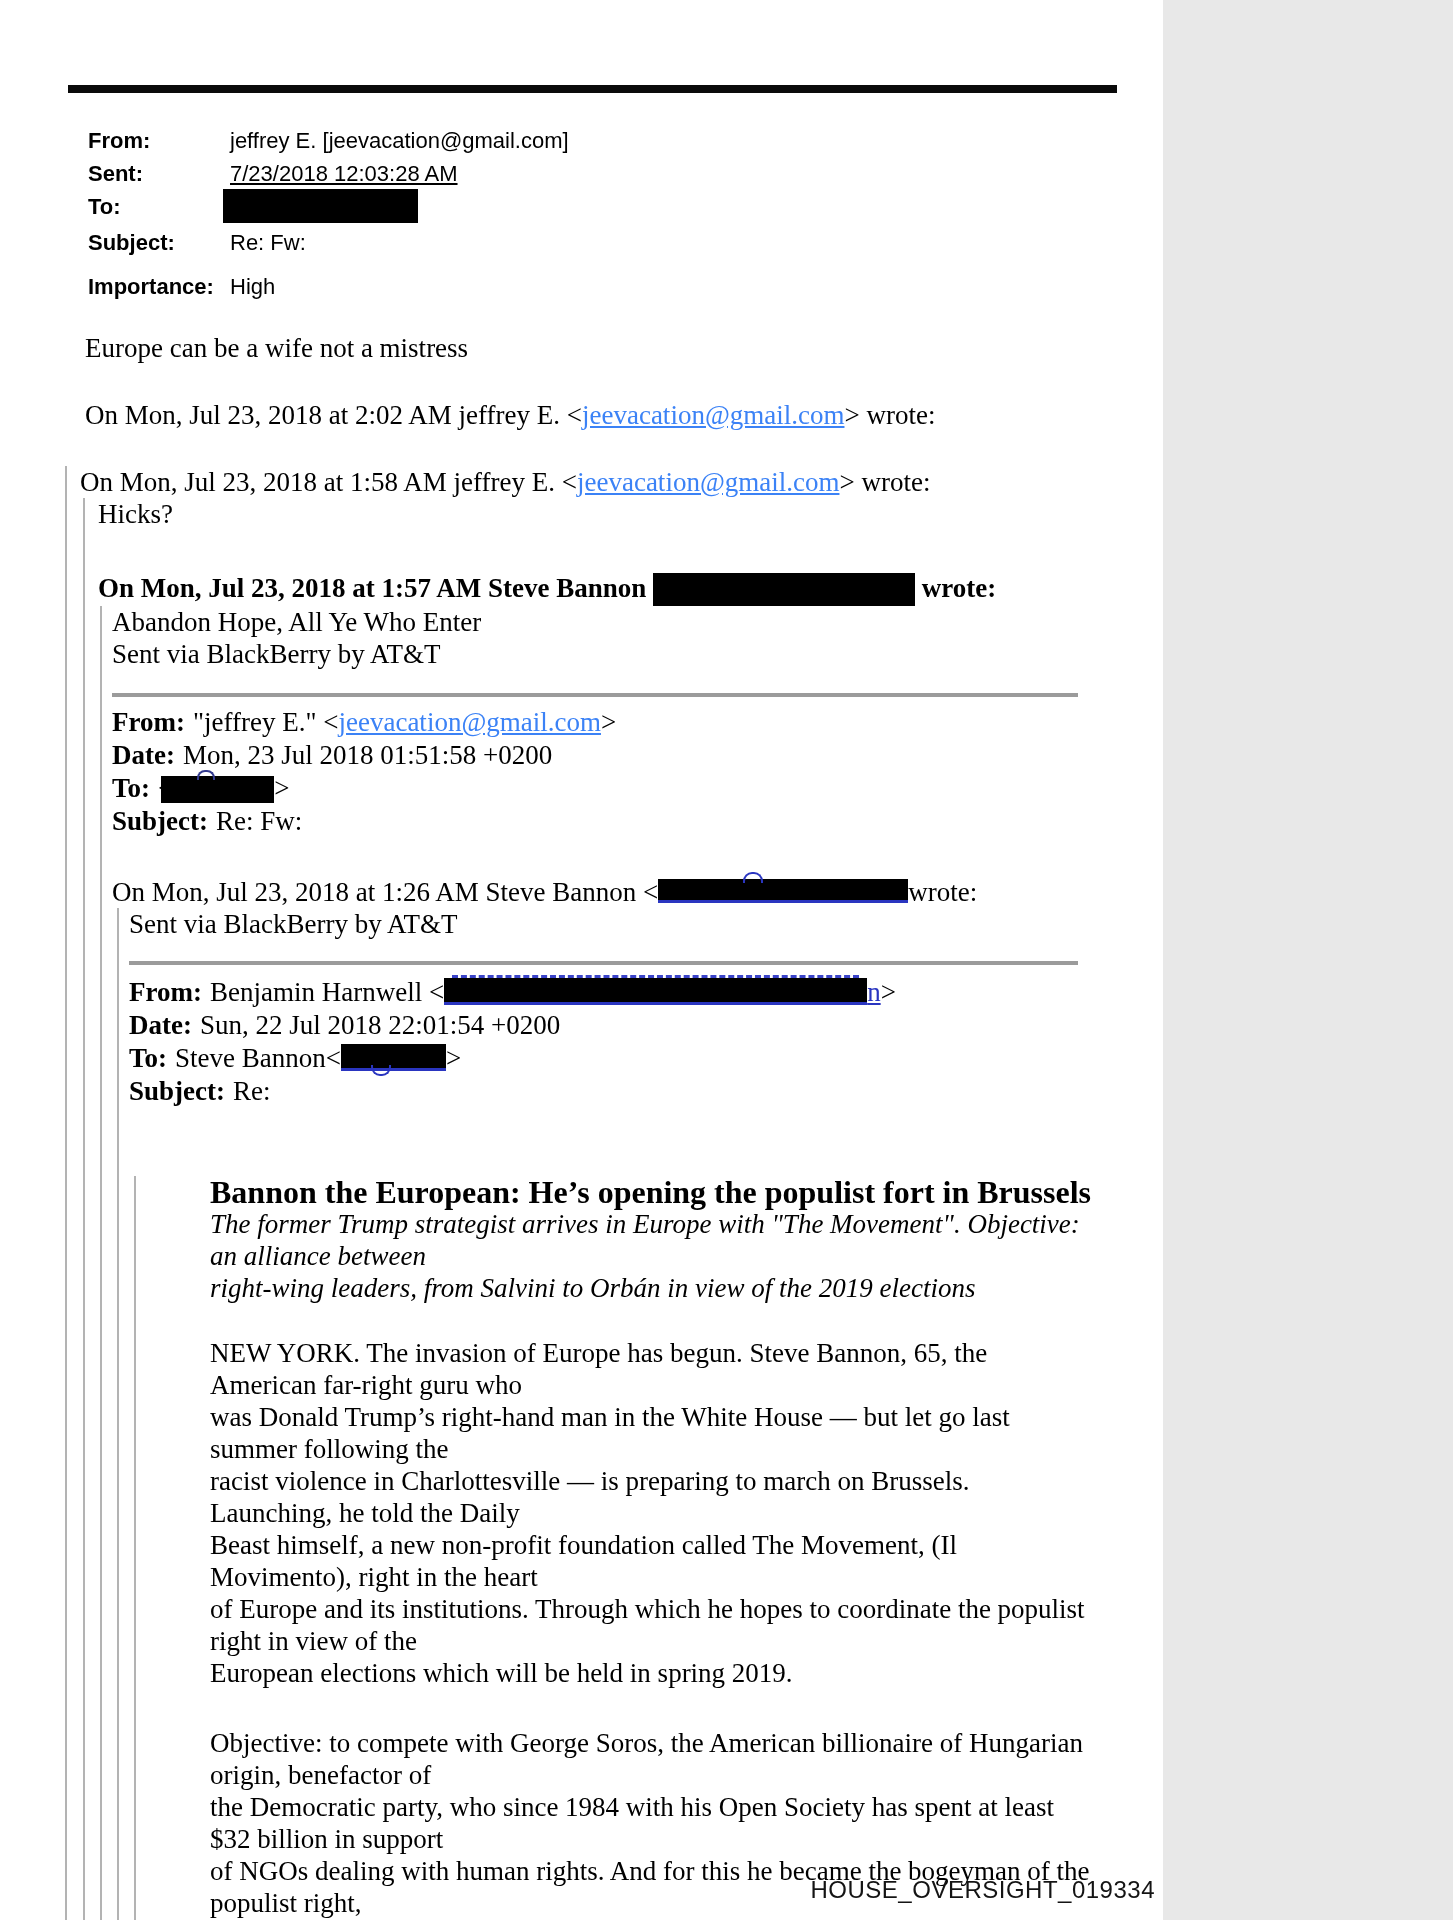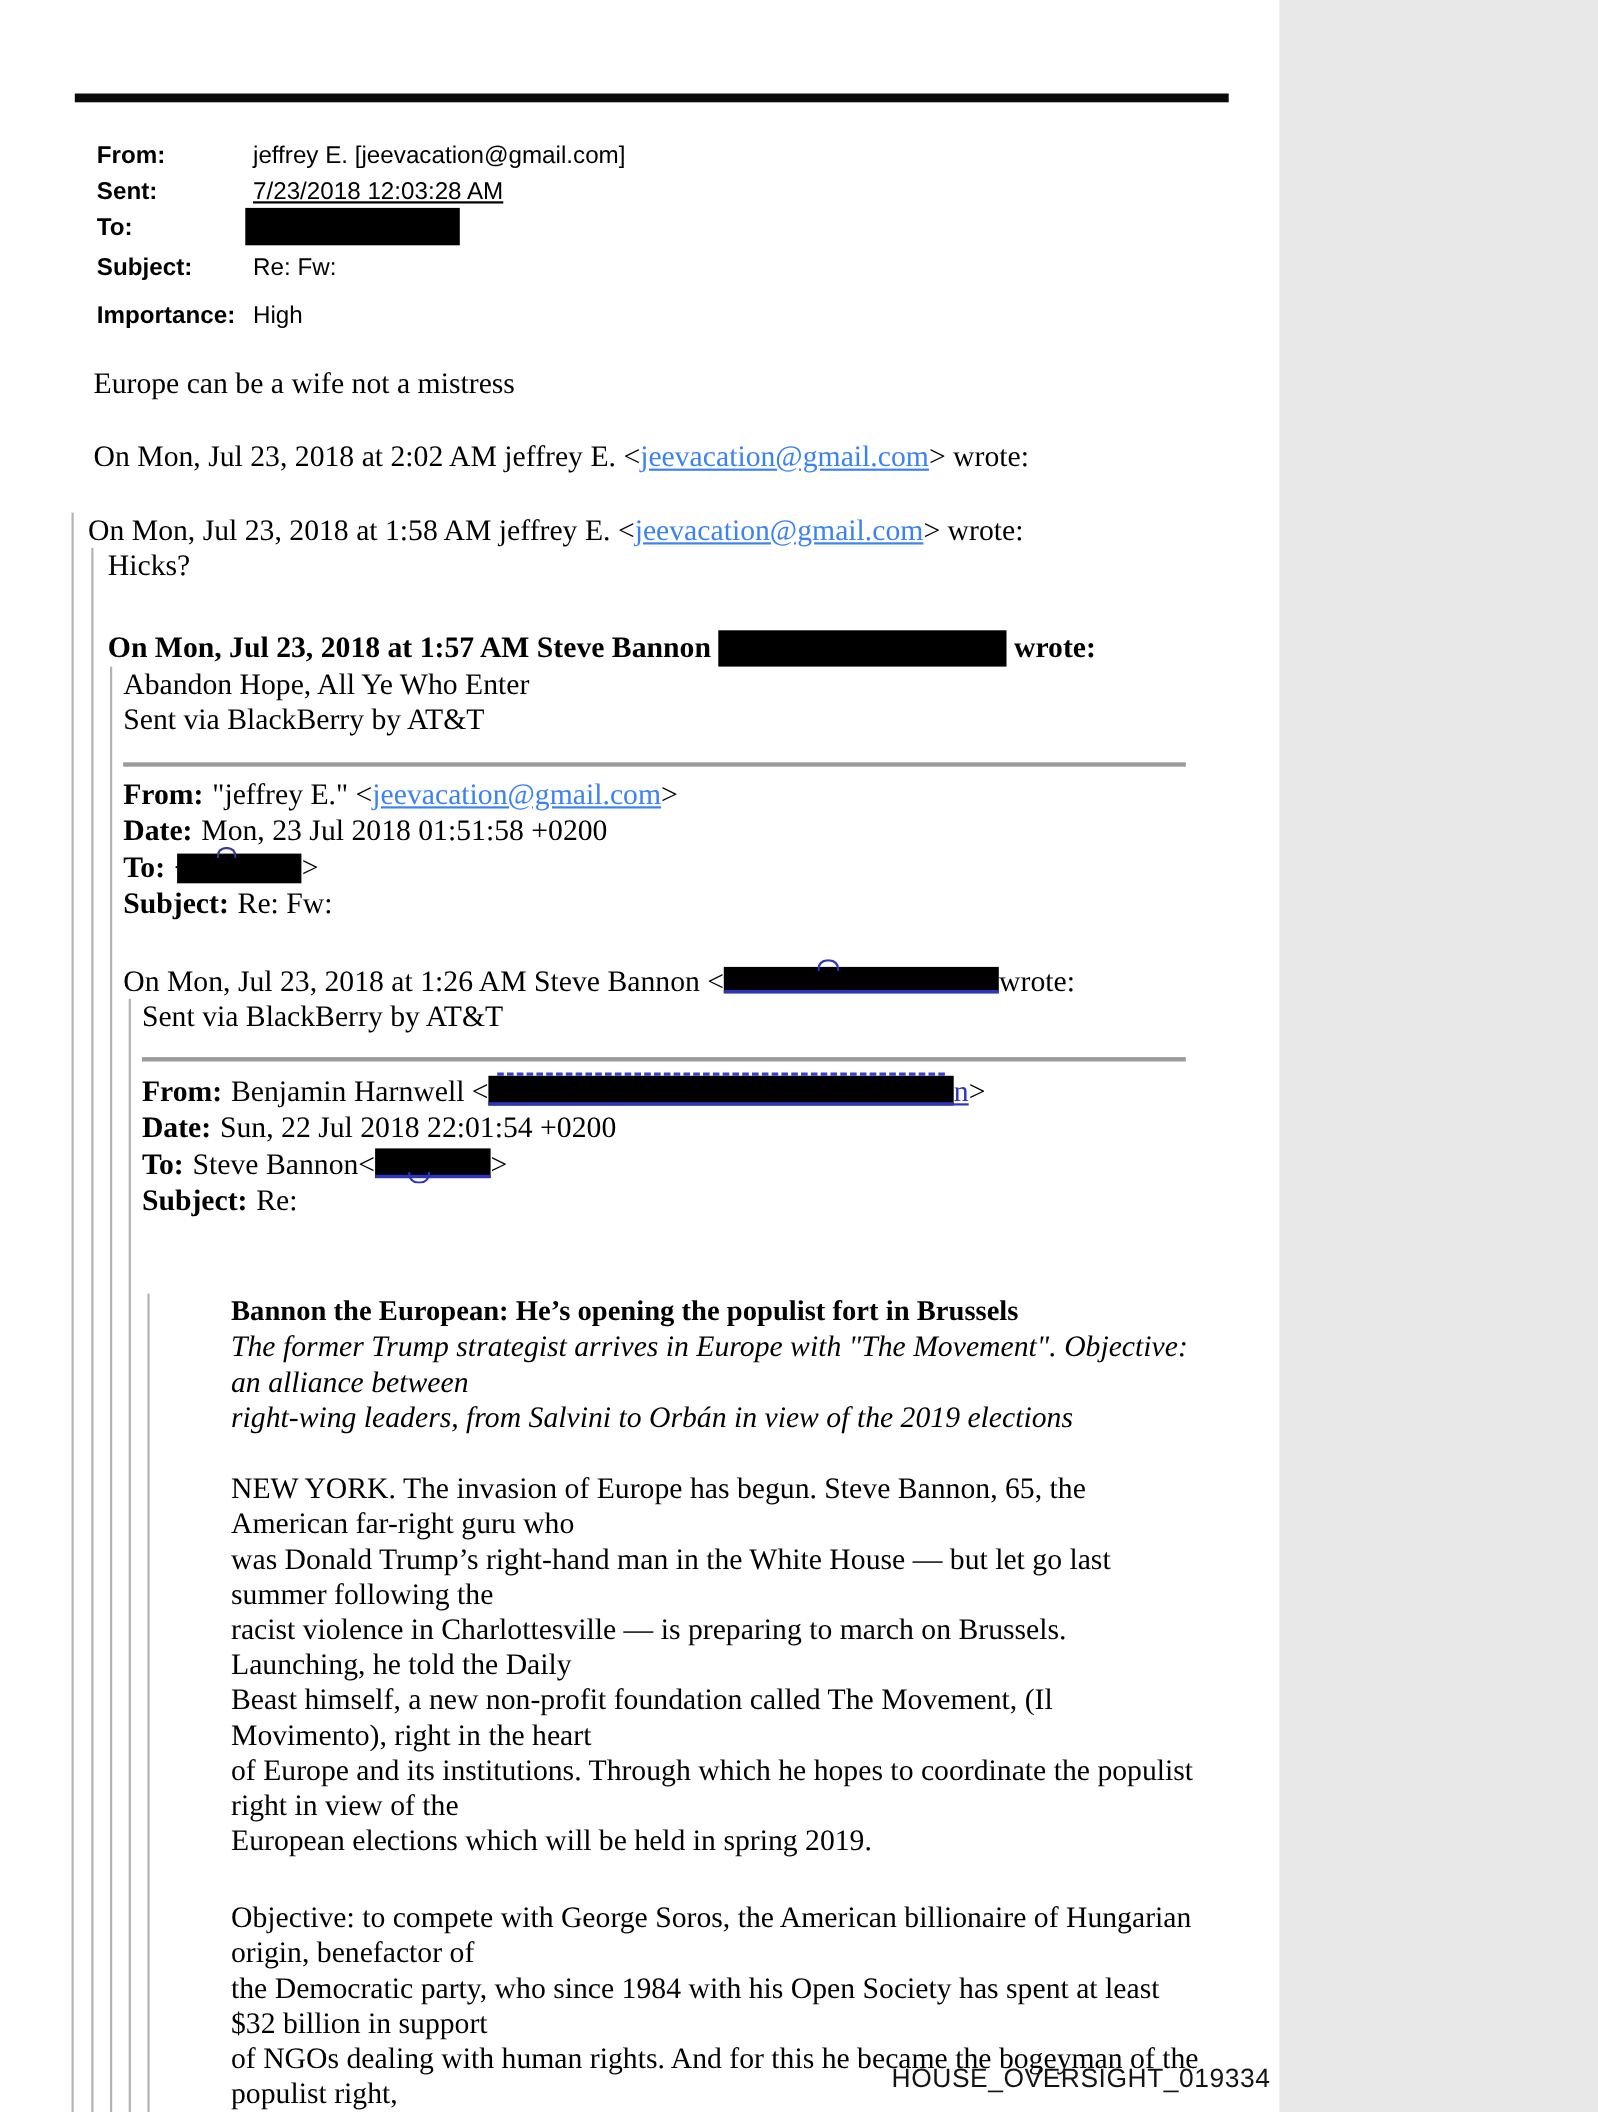--- a/index.html
+++ b/index.html
@@ -53,21 +53,21 @@
   .r126::before{content:"";position:absolute;top:-7px;left:85px;width:16px;height:9px;
     border:2px solid #2a35c0;border-bottom:none;border-radius:9px 9px 0 0;}
   .rharn{width:423px;height:24px;vertical-align:-4px;border-bottom:3px solid #2a35c0;}
   .rharn::after{content:"";position:absolute;top:-3px;left:8px;right:8px;border-top:3px dashed #3a43c8;}
   .rtoh{width:105px;height:24px;vertical-align:-4px;border-bottom:3px solid #2a35c0;}
   .rtoh::before{content:"";position:absolute;bottom:-8px;left:30px;width:16px;height:9px;
     border:2px solid #2a35c0;border-top:none;border-radius:0 0 9px 9px;}
   .blue-n{color:#2a35c0;text-decoration:underline;}
 
   
-  .atitle{font-weight:bold;font-size:26px;line-height:32px;}
+  .atitle{font-weight:bold;font-size:32px;line-height:32px;}
   .asub{font-style:italic;}
   .ap1{margin-top:33px;}
   .ap2{margin-top:38px;padding-bottom:8px;}
 
   .footer{position:absolute;top:1876px;right:8px;font-family:"Liberation Sans",sans-serif;
           font-size:24px;color:#141414;letter-spacing:0.5px;}
 </style>
 </head>
 <body>
 

